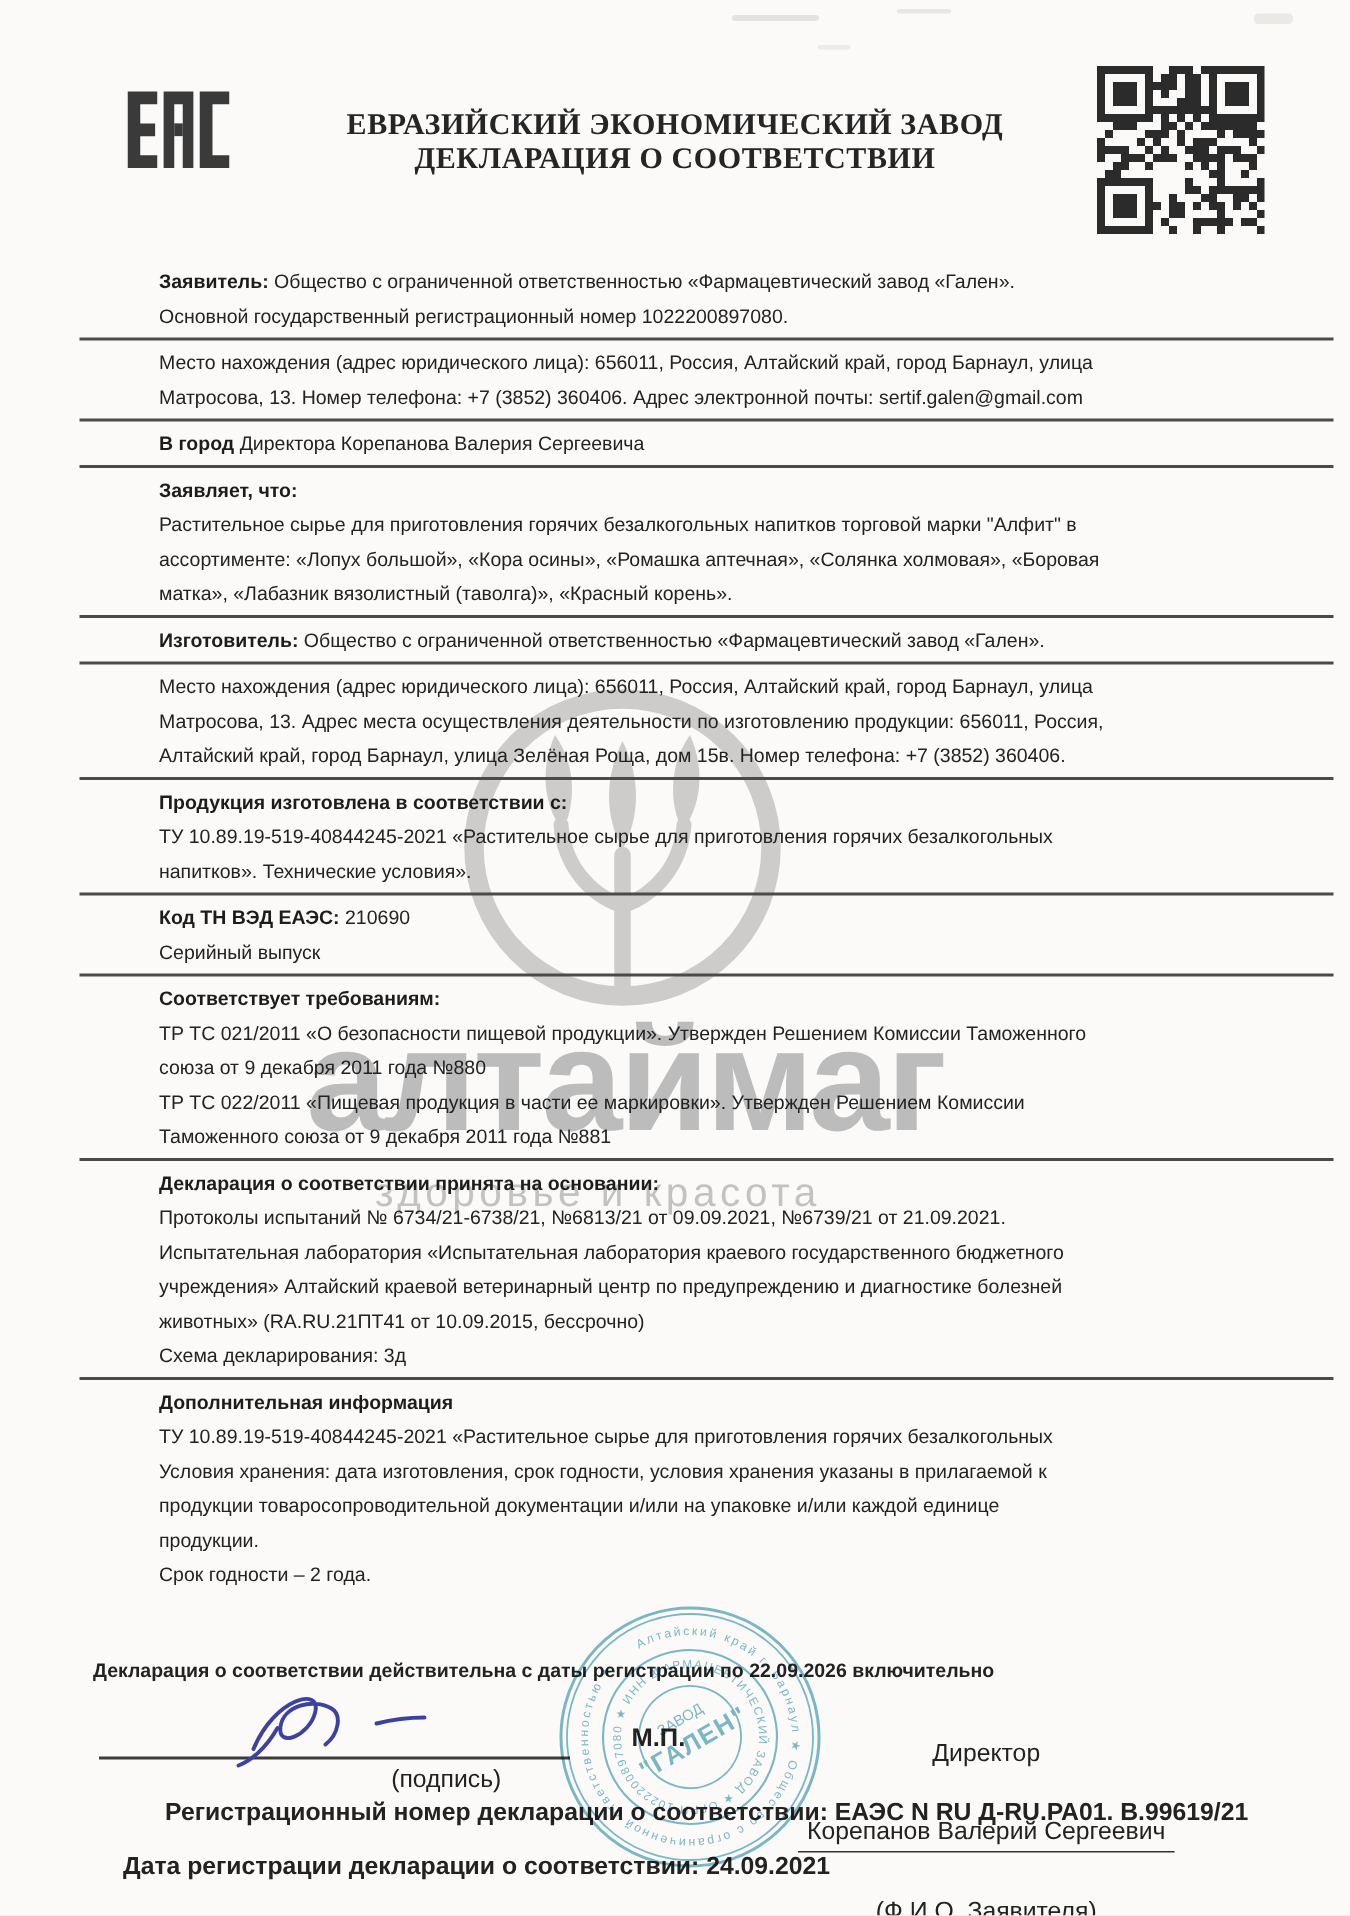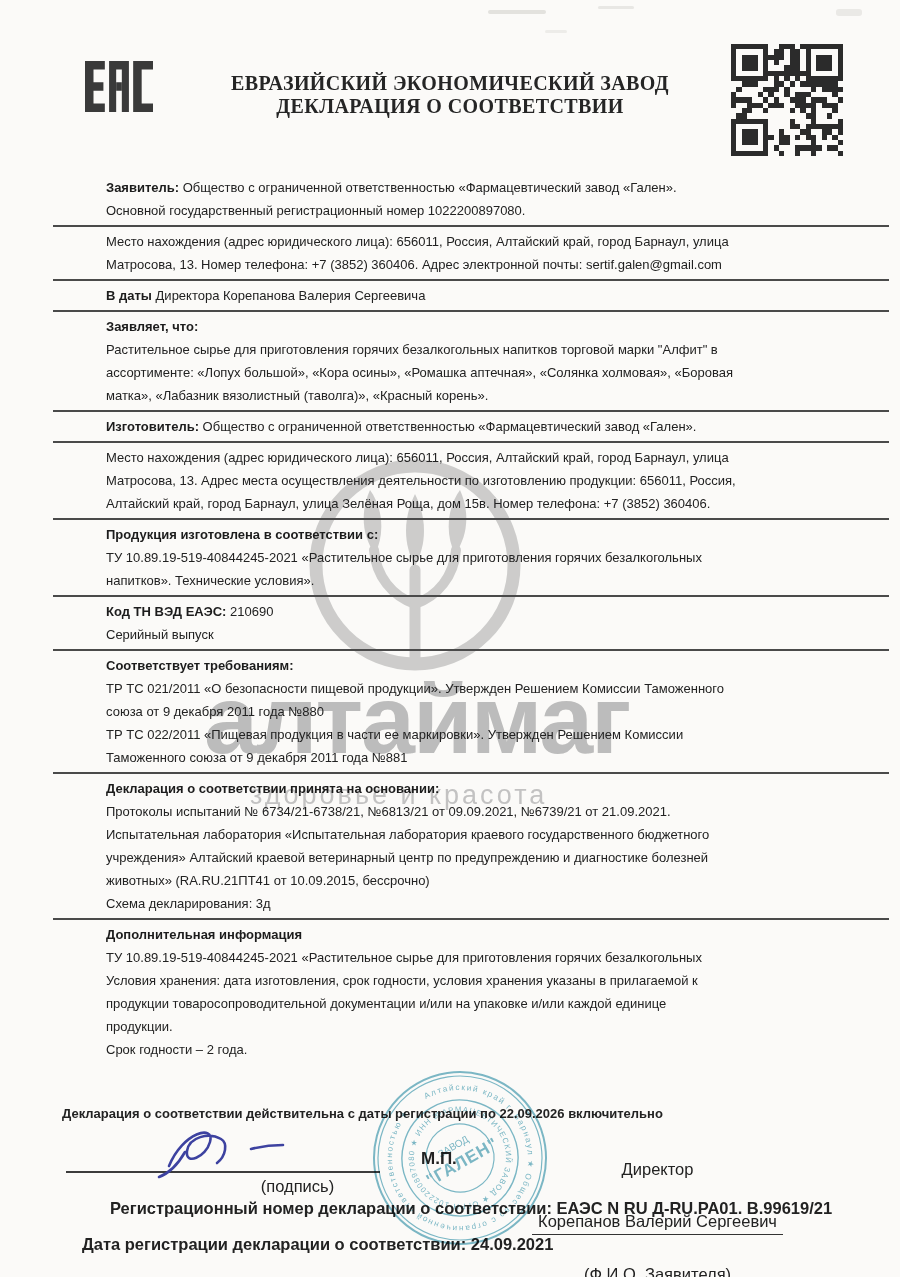--- a/index.html
+++ b/index.html
@@ -339,21 +339,21 @@
         <div class="ln"><b>Заявитель:</b> Общество с ограниченной ответственностью «Фармацевтический завод «Гален».</div>
         <div class="ln">Основной государственный регистрационный номер 1022200897080.</div>
       </div>
       <div class="rule"></div>
       <div>
         <div class="ln">Место нахождения (адрес юридического лица): 656011, Россия, Алтайский край, город Барнаул, улица</div>
         <div class="ln">Матросова, 13. Номер телефона: +7 (3852) 360406. Адрес электронной почты: sertif.galen@gmail.com</div>
       </div>
       <div class="rule"></div>
       <div>
-        <div class="ln"><b>В даты</b> Директора Корепанова Валерия Сергеевича</div>
+        <div class="ln"><b>В город</b> Директора Корепанова Валерия Сергеевича</div>
       </div>
       <div class="rule"></div>
       <div>
         <div class="ln"><b>Заявляет, что:</b></div>
         <div class="ln">Растительное сырье для приготовления горячих безалкогольных напитков торговой марки "Алфит" в</div>
         <div class="ln">ассортименте: «Лопух большой», «Кора осины», «Ромашка аптечная», «Солянка холмовая», «Боровая</div>
         <div class="ln">матка», «Лабазник вязолистный (таволга)», «Красный корень».</div>
       </div>
       <div class="rule"></div>
       <div>

